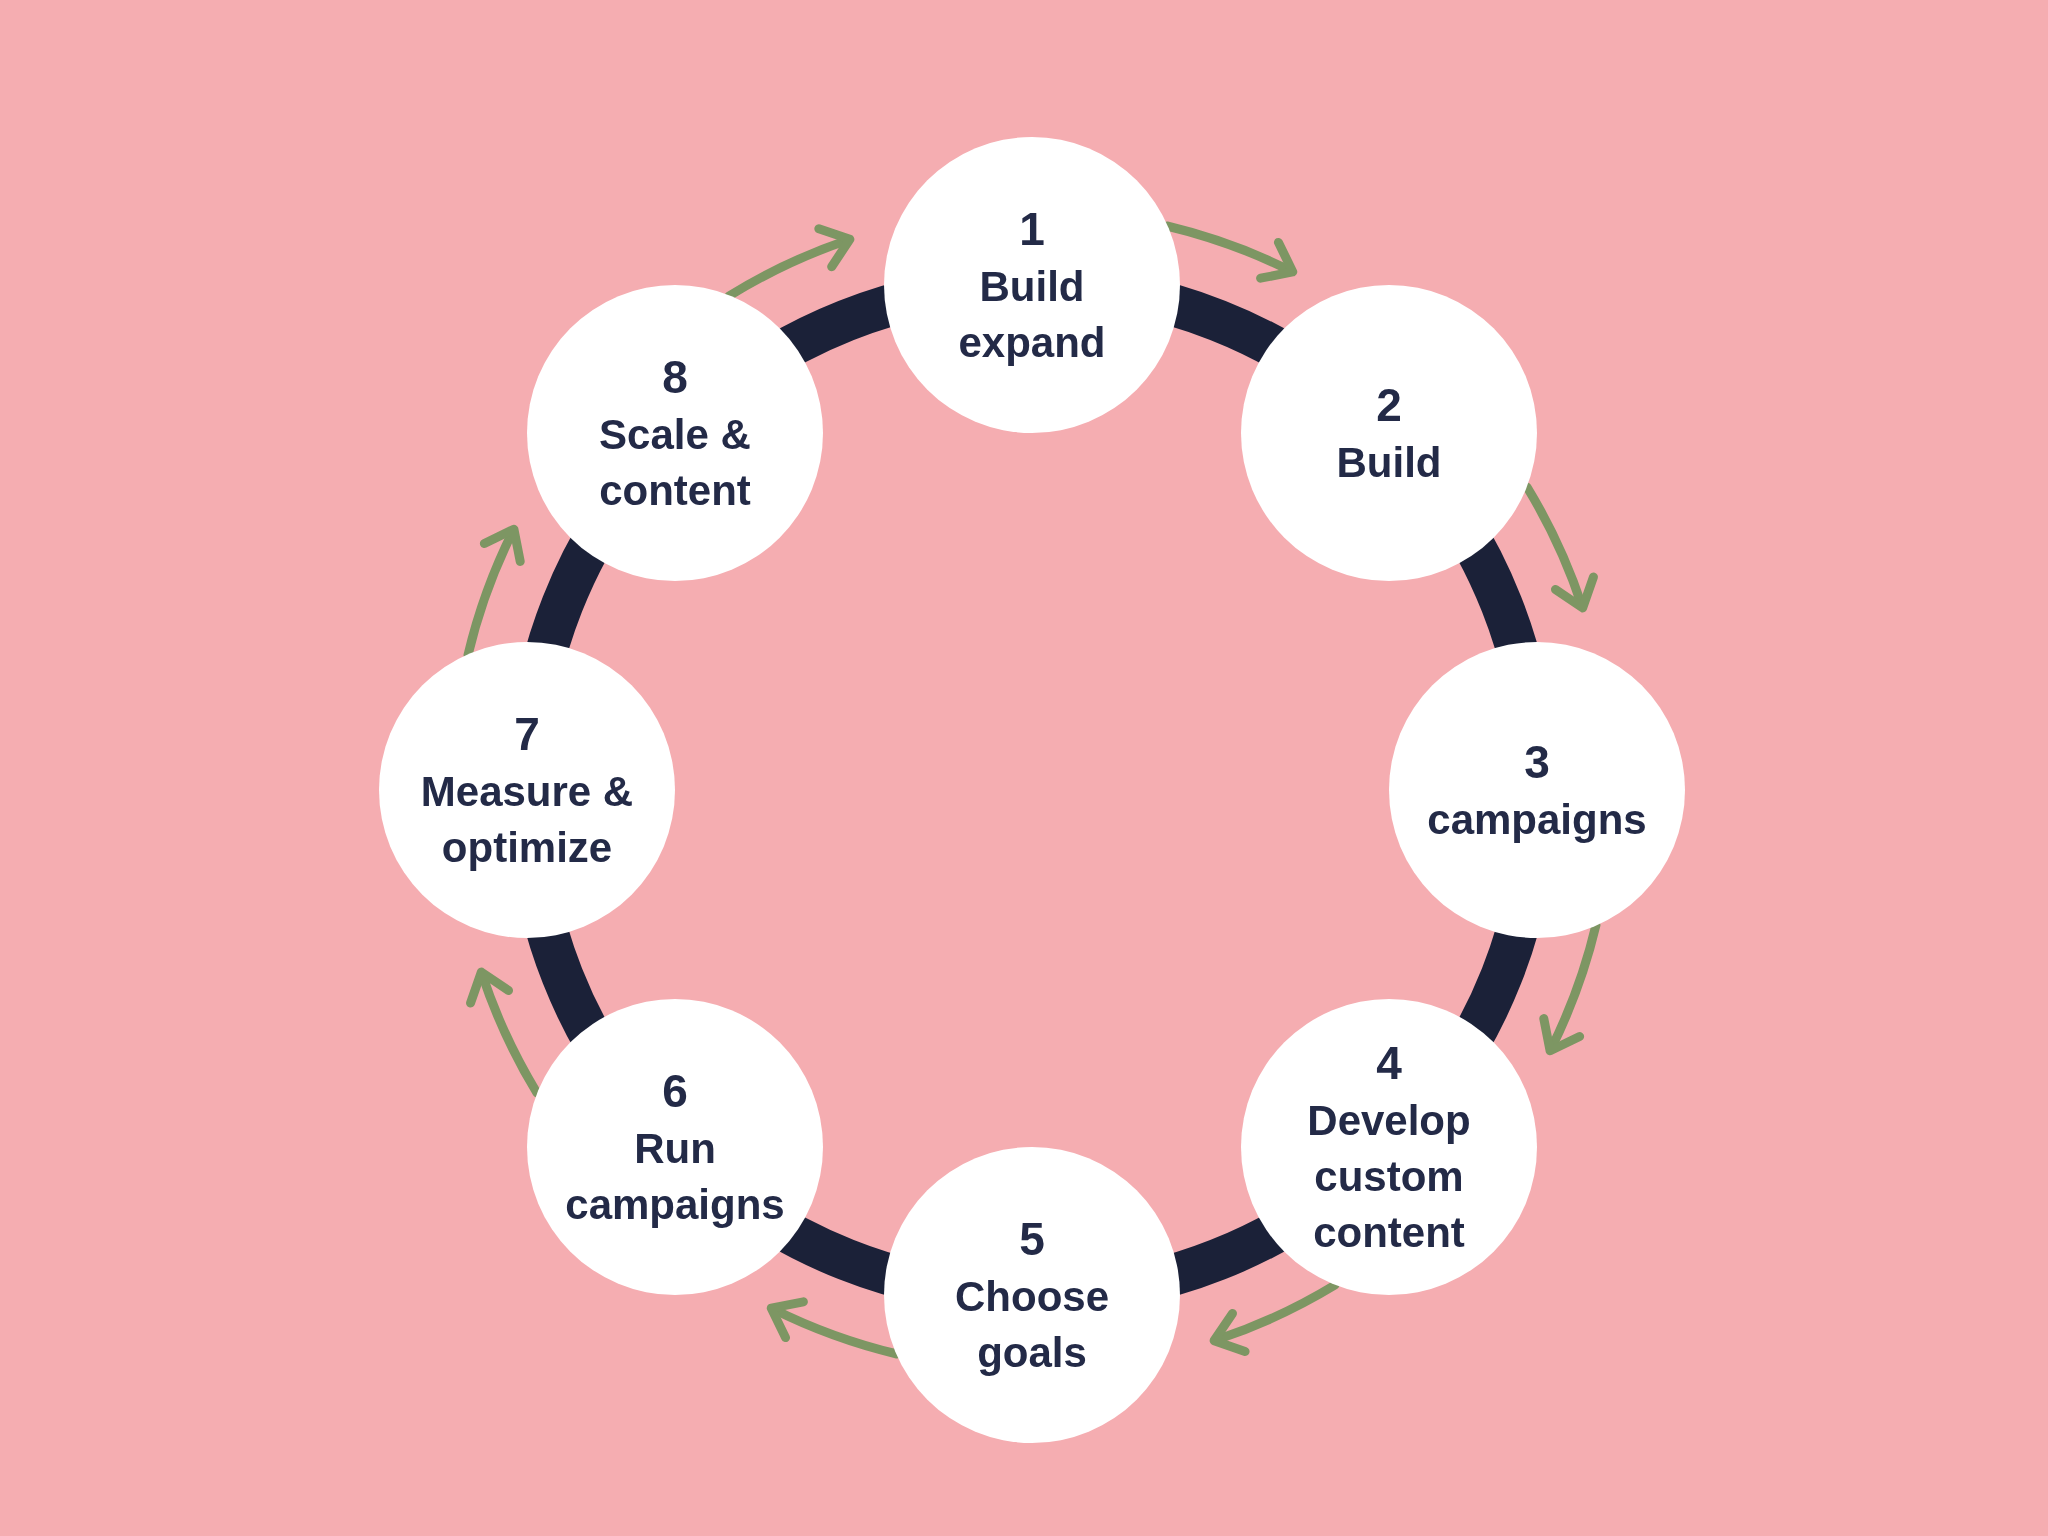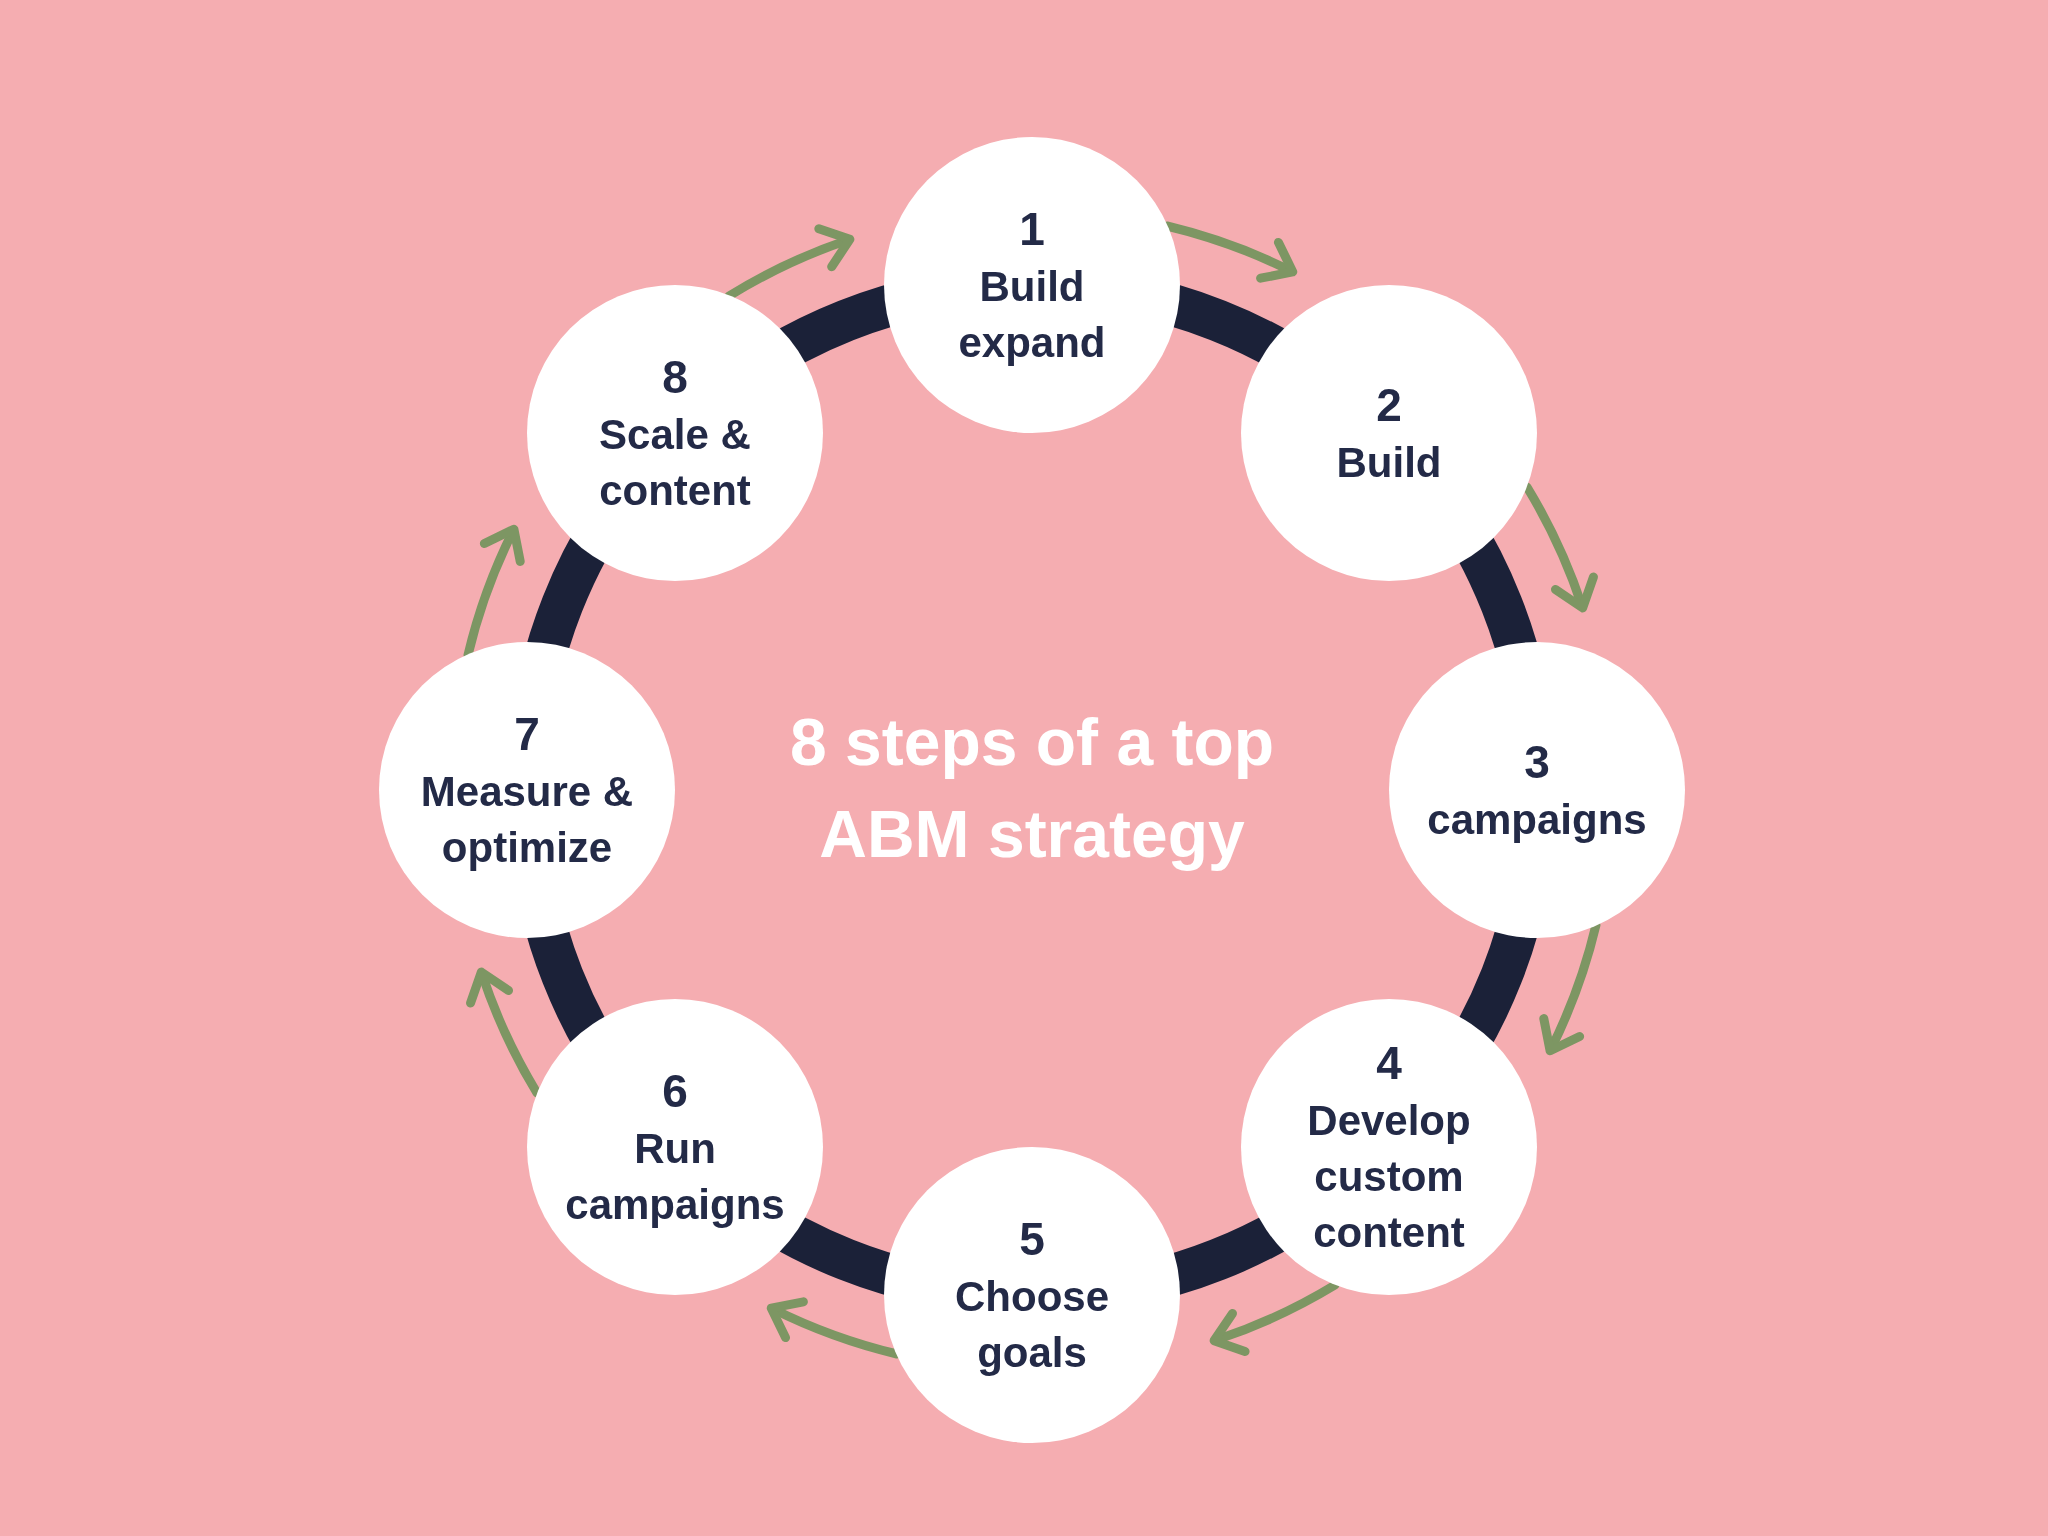--- a/index.html
+++ b/index.html
@@ -104,24 +104,20 @@
     <path class="flow-arrow" d="M 729 296 A 580 580 0 0 1 848 240" marker-end="url(#arrowhead)"></path>
     <path class="flow-arrow" d="M 1167 226 A 580 580 0 0 1 1291 271" marker-end="url(#arrowhead)"></path>
     <path class="flow-arrow" d="M 1527 487 A 580 580 0 0 1 1582 606" marker-end="url(#arrowhead)"></path>
     <path class="flow-arrow" d="M 1596 925 A 580 580 0 0 1 1551 1049" marker-end="url(#arrowhead)"></path>
     <path class="flow-arrow" d="M 1335 1285 A 580 580 0 0 1 1216 1340" marker-end="url(#arrowhead)"></path>
     <path class="flow-arrow" d="M 897 1354 A 580 580 0 0 1 773 1309" marker-end="url(#arrowhead)"></path>
     <path class="flow-arrow" d="M 537 1093 A 580 580 0 0 1 482 974" marker-end="url(#arrowhead)"></path>
     <path class="flow-arrow" d="M 468 655 A 580 580 0 0 1 513 531" marker-end="url(#arrowhead)"></path>
   </svg>
 
-  <div class="title">
-    <div>8 steps of a top</div>
-    <div>ABM strategy</div>
-  </div>
 
   <div class="step step-1">
     <div class="num">1</div>
     <div class="line">Build</div>
     <div class="line">expand</div>
   </div>
 
   <div class="step step-2">
     <div class="num">2</div>
     <div class="line">Build</div>

